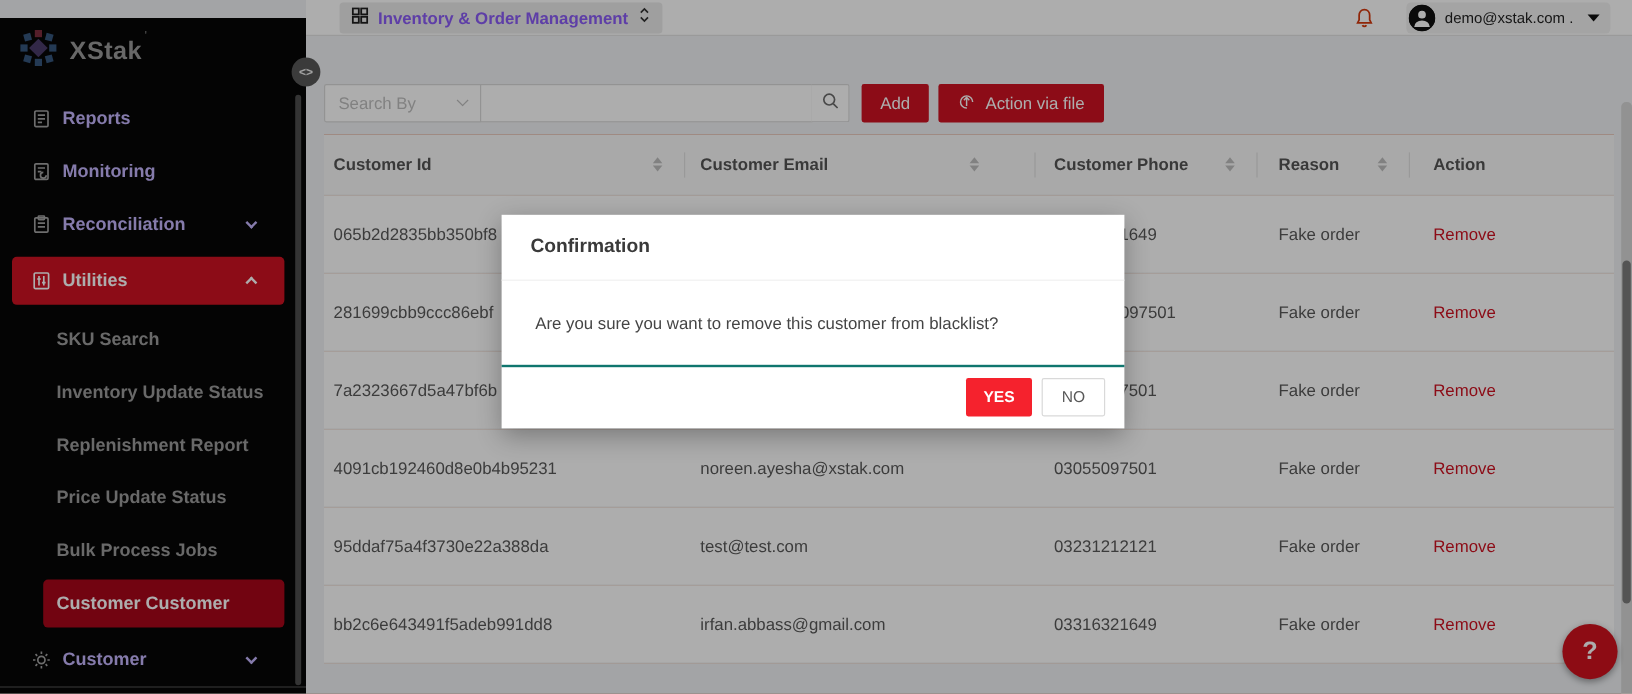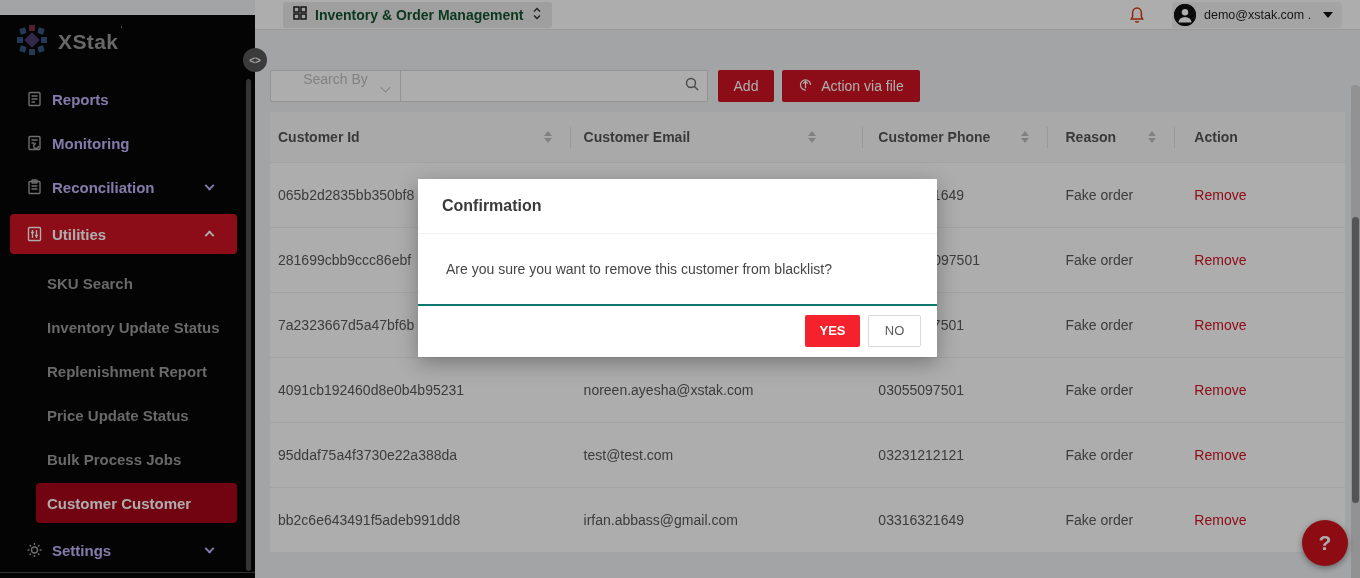--- a/index.html
+++ b/index.html
@@ -24,32 +24,32 @@
   .nav-child { position:absolute; left:0; width:255px; height:28px; color:#9b9b9b; font-size:15px; font-weight:600; cursor:pointer; }
   .nav-child .lbl { position:absolute; left:47px; top:50%; transform:translateY(-50%); white-space:nowrap; }
   .nav-child-active { left:36px; width:201px; height:40px; background:#a8071a; border-radius:4px; color:#fff; }
   .nav-child-active .lbl { left:11px; }
   .side-divider { position:absolute; left:0; top:557px; width:255px; height:1px; background:#4a4a4a; }
   .side-scroll { position:absolute; left:246px; top:64px; width:5px; height:492px; background:#4d4d4d; border-radius:3px; }
 
   
   .header { position:absolute; left:255px; top:0; width:1105px; height:30px; background:#ffffff; border-bottom:1px solid #e4e4e4; z-index:3; }
   .app-selector { position:absolute; left:28px; top:2px; height:26px; background:#eaeaea; border-radius:3px; display:flex; align-items:center; gap:8px; padding:0 10px; cursor:pointer; }
-  .app-selector .sel-lbl { font-size:14px; font-weight:600; color:#14532d; white-space:nowrap; }
+  .app-selector .sel-lbl { font-size:14px; font-weight:600; color:#8b5cf6; white-space:nowrap; }
   .bell { position:absolute; left:873px; top:6px; width:18px; height:18px; cursor:pointer; }
   .user-pill { position:absolute; left:917px; top:2px; width:170px; height:26px; background:#f2f2f2; border-radius:4px; display:flex; align-items:center; padding:0 9px 0 2px; cursor:pointer; }
   .avatar { width:22px; height:22px; border-radius:50%; background:#101010; flex:0 0 auto; }
   .user-lbl { font-size:12.5px; color:#1f1f1f; margin-left:8px; white-space:nowrap; }
   .user-caret { margin-left:auto; width:0; height:0; border-left:5px solid transparent; border-right:5px solid transparent; border-top:6px solid #111; }
 
   
   .collapse-btn { position:absolute; left:243px; top:48px; width:24px; height:24px; border-radius:50%; background:#585858; color:#f0f0f0; font-size:10px; font-weight:700; display:flex; align-items:center; justify-content:center; z-index:4; cursor:pointer; letter-spacing:0; }
 
   
-  .sel-searchby { position:absolute; left:270px; top:70px; width:131px; height:32px; background:#fff; border:1px solid #d9d9d9; border-radius:2px 0 0 2px; display:flex; align-items:center; padding:0 11px; cursor:pointer;flex-direction:column; }
+  .sel-searchby { position:absolute; left:270px; top:70px; width:131px; height:32px; background:#fff; border:1px solid #d9d9d9; border-radius:2px 0 0 2px; display:flex; align-items:center; padding:0 11px; cursor:pointer; }
   .sel-searchby .ph { color:#bfbfbf; font-size:14px; }
   .sel-searchby .sb-chev { margin-left:auto; width:7px; height:7px; border-right:1.5px solid #bfbfbf; border-bottom:1.5px solid #bfbfbf; transform:rotate(45deg) translate(-2px,-2px); }
   .search-input { position:absolute; left:400px; top:70px; width:277px; height:32px; background:#fff; border:1px solid #d9d9d9; border-left:1px solid #d9d9d9; font-size:14px; color:#333; padding:0 10px; outline:none; }
   .search-btn { position:absolute; left:676px; top:70px; width:32px; height:32px; background:#fff; border:1px solid #d9d9d9; border-left:none; border-radius:0 2px 2px 0; display:flex; align-items:center; justify-content:center; cursor:pointer; }
   .btn-red { position:absolute; top:70px; height:32px; background:#cf1322; border:none; border-radius:2px; color:#fff; font-size:14px; font-family:"Liberation Sans",sans-serif; display:flex; align-items:center; justify-content:center; gap:8px; cursor:pointer; }
   .btn-add { left:718px; width:56px; }
   .btn-file { left:782px; width:138px; }
 
   
   .table { position:absolute; left:270px; top:112px; width:1075px; background:#c2410c; z-index:1; }
@@ -173,21 +173,21 @@
       <span class="lbl">Customer Customer</span>
     </div>
 
     <div class="nav-item" style="top:521px;">
       <span class="icn">
         <svg width="17" height="17" viewBox="0 0 17 17" fill="none" stroke="#a3a3a3" stroke-width="1.4">
           <circle cx="8.5" cy="8.5" r="3"></circle>
           <path d="M8.5 1.5v2M8.5 13.5v2M1.5 8.5h2M13.5 8.5h2M3.6 3.6l1.4 1.4M12 12l1.4 1.4M13.4 3.6L12 5M5 12l-1.4 1.4"></path>
         </svg>
       </span>
-      <span class="lbl">Settings</span>
+      <span class="lbl">Customer</span>
       <span class="chev down"></span>
     </div>
 
     <div class="side-divider"></div>
     <div class="side-scroll"></div>
   </div>
 
   <div class="header">
     <div class="app-selector">
       <span>

